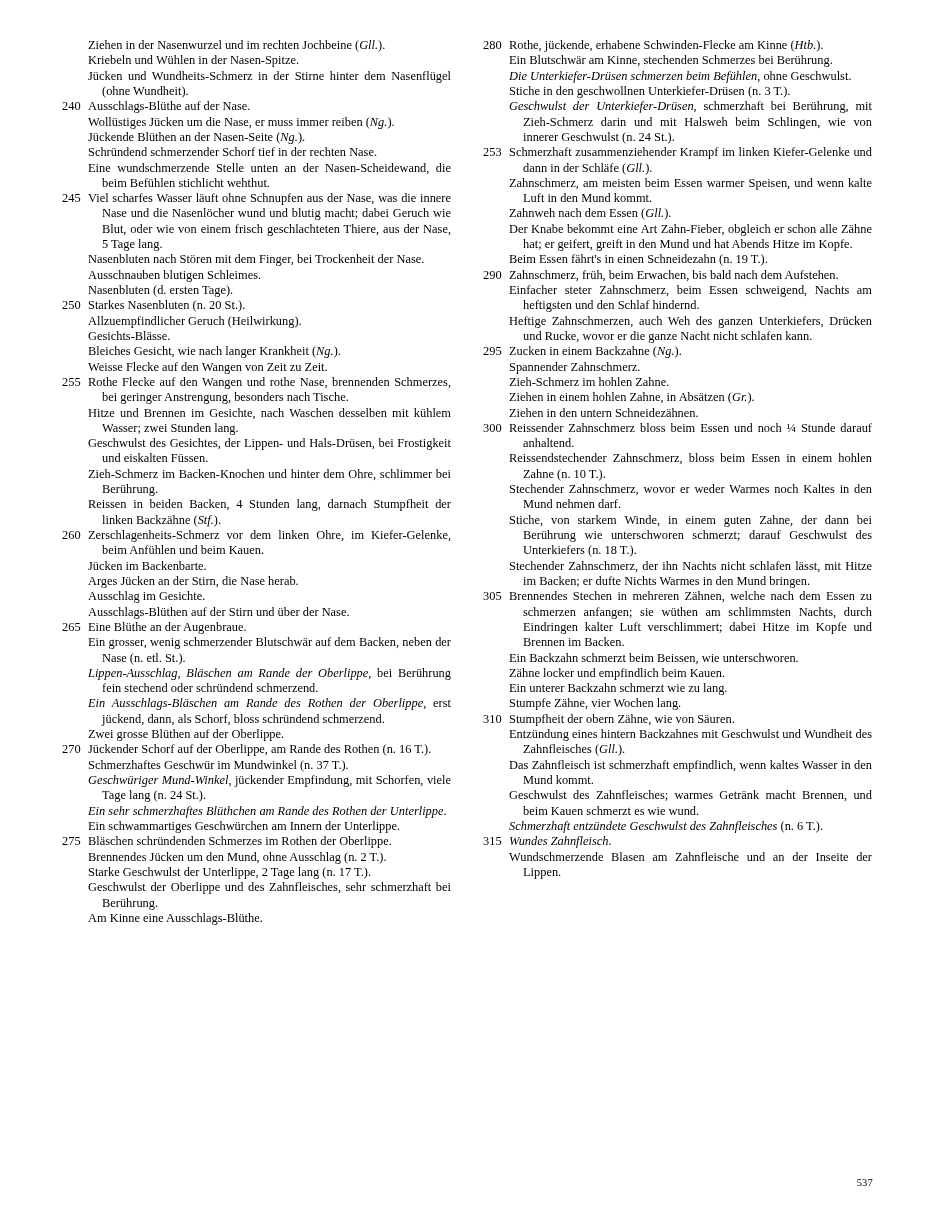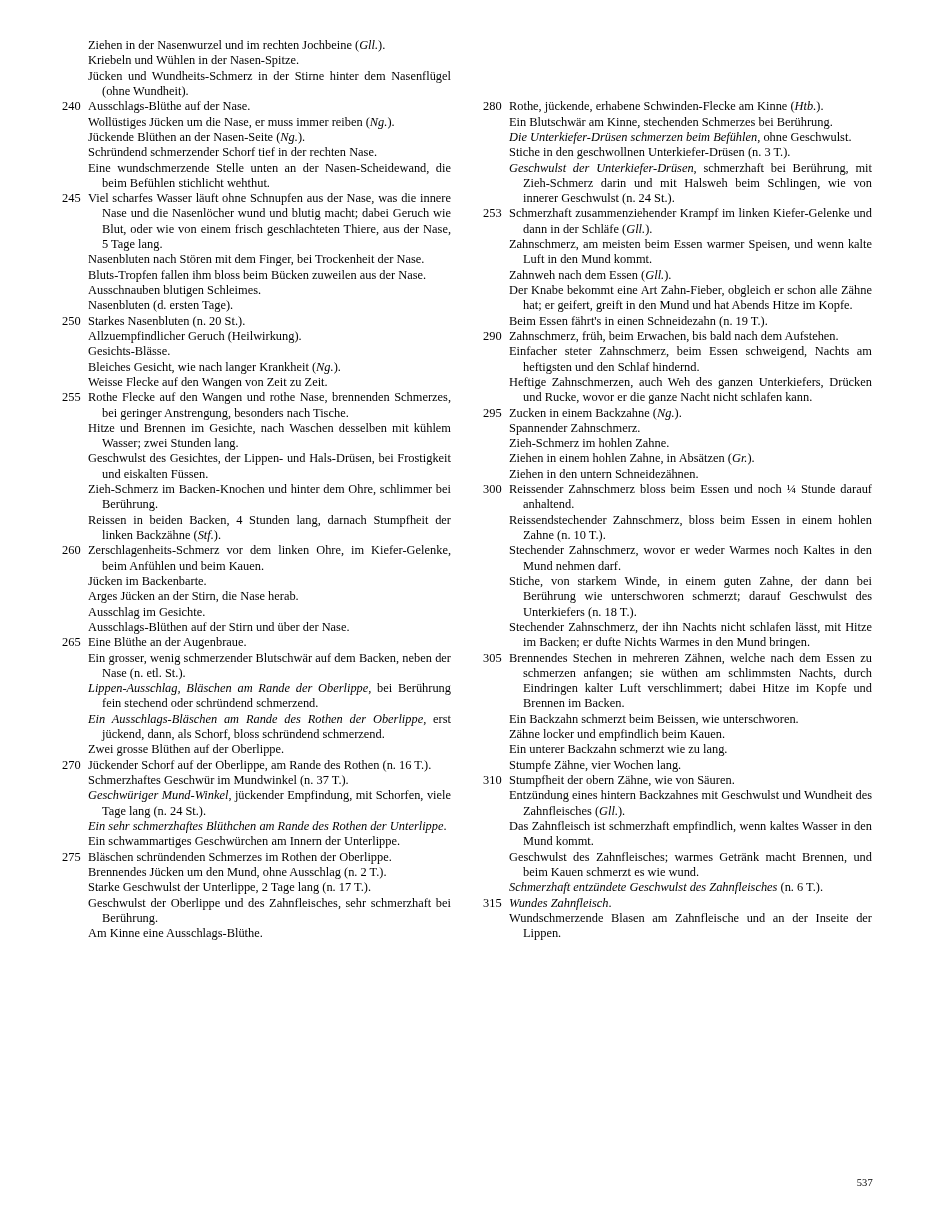--- a/index.html
+++ b/index.html
@@ -19,21 +19,21 @@
     left: 0; top: 0;
     width: 935px;
     height: 1210px;
     box-sizing: border-box;
     padding: 38px 62px 30px 62px;
   }
   .columns {
     display: flex;
     flex-direction: row;
     gap: 32px;
-    align-items: flex-end;
+    align-items: flex-start;
   }
   .column {
     width: 389px;
     font-size: 12.4px;
     line-height: 1.235;
     text-align: justify;
   }
   
   .entry {
     position: relative;
@@ -94,21 +94,20 @@
         </p>
         <p class="sub">Wollüstiges Jücken um die Nase, er muss immer reiben (<em>Ng.</em>).</p>
         <p class="sub">Jückende Blüthen an der Nasen-Seite (<em>Ng.</em>).</p>
         <p class="sub">Schründend schmerzender Schorf tief in der rechten Nase.</p>
         <p class="sub">Eine wundschmerzende Stelle unten an der Nasen-Scheidewand, die beim Befühlen stichlicht wehthut.</p>
         <p class="entry">
           <span class="num">245</span>
           <span class="body ind">Viel scharfes Wasser läuft ohne Schnupfen aus der Nase, was die innere Nase und die Nasenlöcher wund und blutig macht; dabei Geruch wie Blut, oder wie von einem frisch geschlachteten Thiere, aus der Nase, 5 Tage lang.</span>
         </p>
         <p class="sub">Nasenbluten nach Stören mit dem Finger, bei Trockenheit der Nase.</p>
-        <p class="sub">Bluts-Tropfen fallen ihm bloss beim Bücken zuweilen aus der Nase.</p>
         <p class="sub">Ausschnauben blutigen Schleimes.</p>
         <p class="sub">Nasenbluten (d. ersten Tage).</p>
         <p class="entry">
           <span class="num">250</span>
           <span class="body ind">Starkes Nasenbluten (n. 20 St.).</span>
         </p>
         <p class="sub">Allzuempfindlicher Geruch (Heilwirkung).</p>
         <p class="sub">Gesichts-Blässe.</p>
         <p class="sub">Bleiches Gesicht, wie nach langer Krankheit (<em>Ng.</em>).</p>
         <p class="sub">Weisse Flecke auf den Wangen von Zeit zu Zeit.</p>

